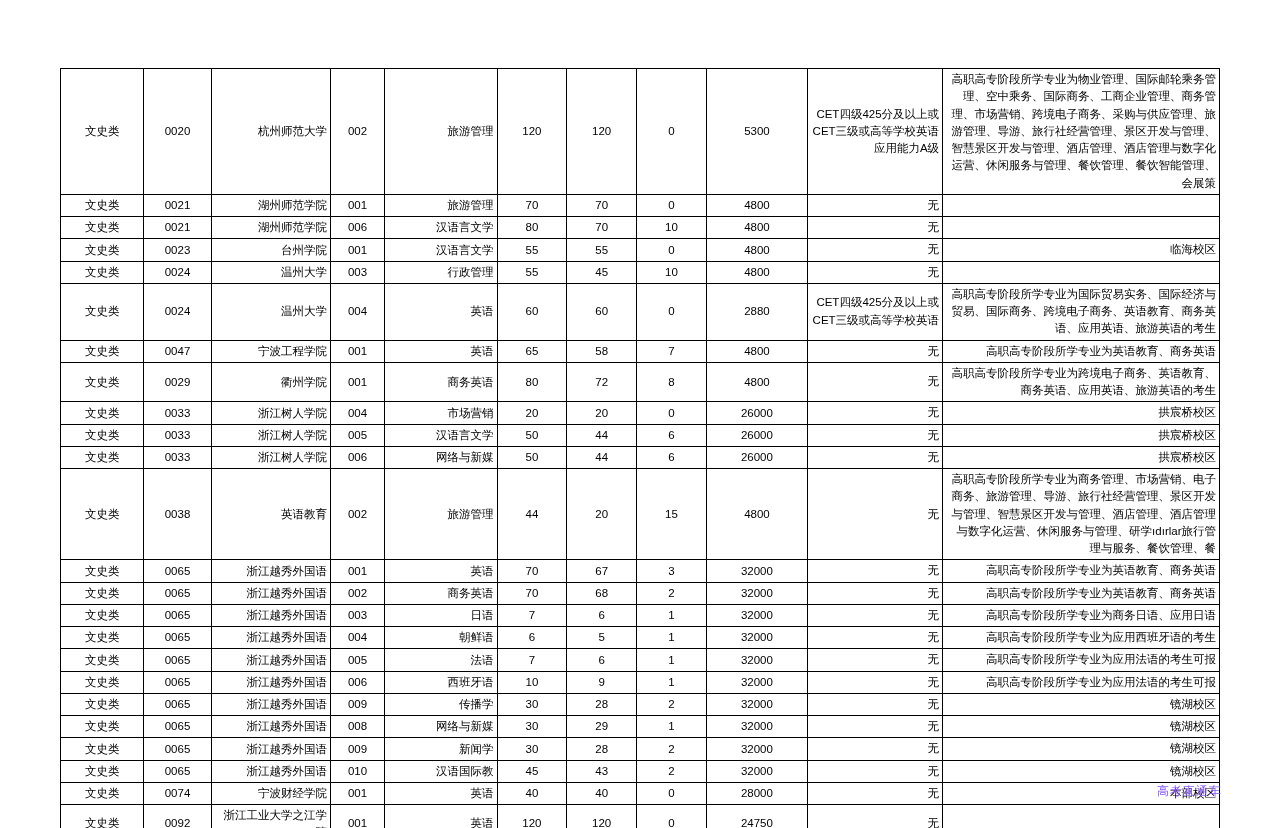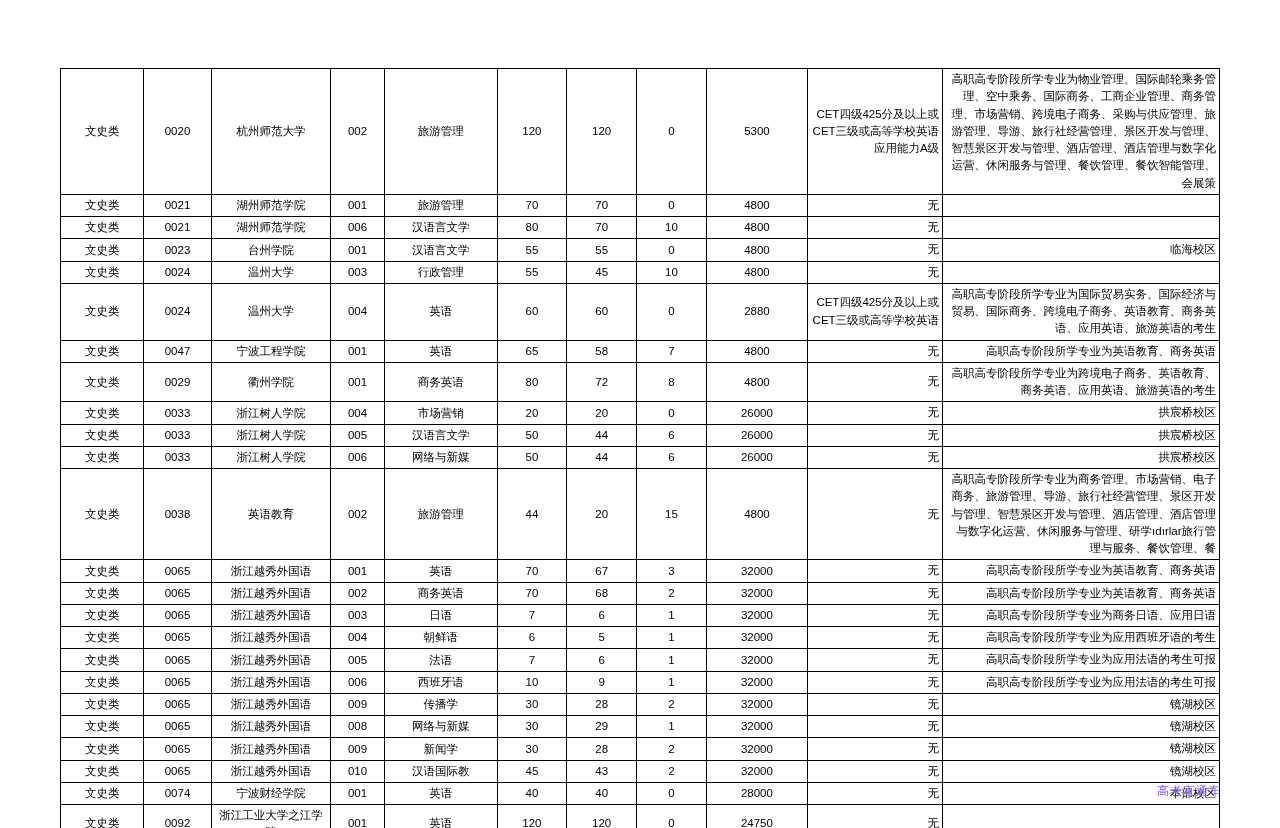--- a/index.html
+++ b/index.html
@@ -48,21 +48,21 @@
   col.c-mcode { width: 48px; }
   col.c-major { width: 100px; }
   col.c-plan  { width: 62px; }
   col.c-enroll{ width: 62px; }
   col.c-diff  { width: 62px; }
   col.c-fee   { width: 90px; }
   col.c-req   { width: 120px; }
   col.c-note  { width: 246px; }
 
   .cell-center { text-align: center; }
-  .cell-left   { text-align: center; }
+  .cell-left   { text-align: right; }
   .cell-note   { text-align: right; line-height: 1.5; }
   .cell-req    { text-align: right; line-height: 1.5; margin-left: 42px; }
 
   .watermark {
     position: absolute;
     right: 58px;
     bottom: 28px;
     font-size: 12px;
     color: #8b5cf6;
     letter-spacing: 1px;

